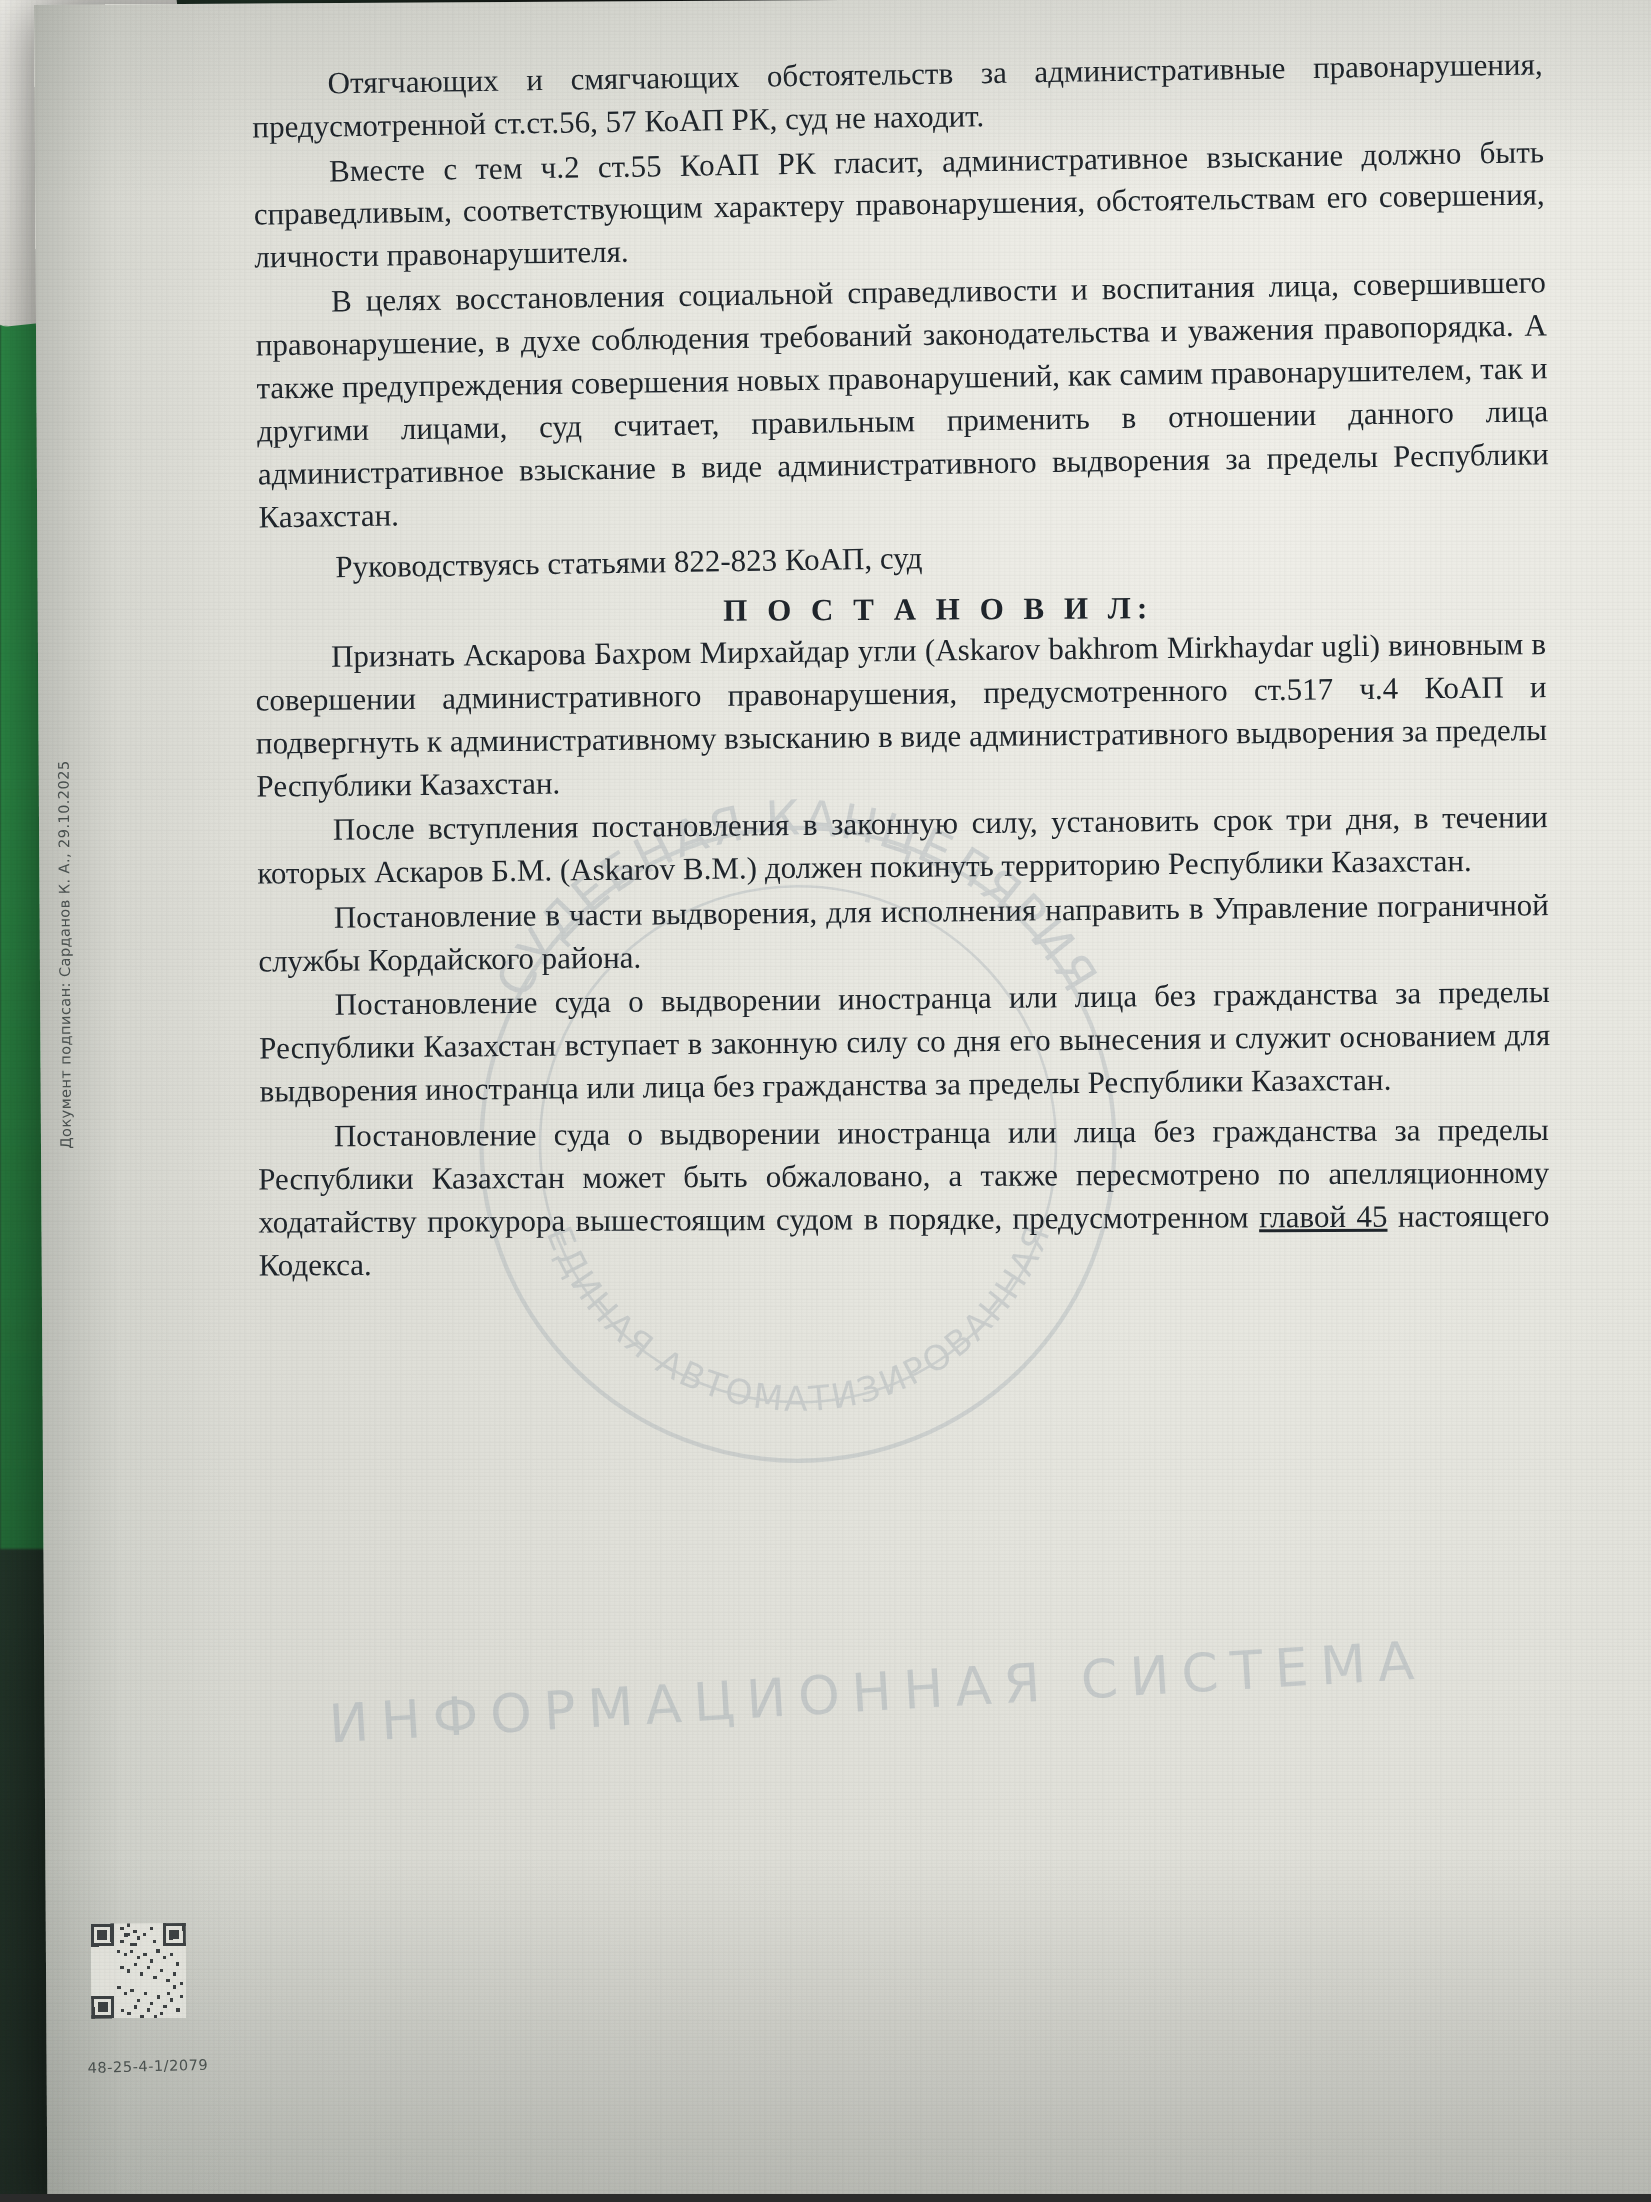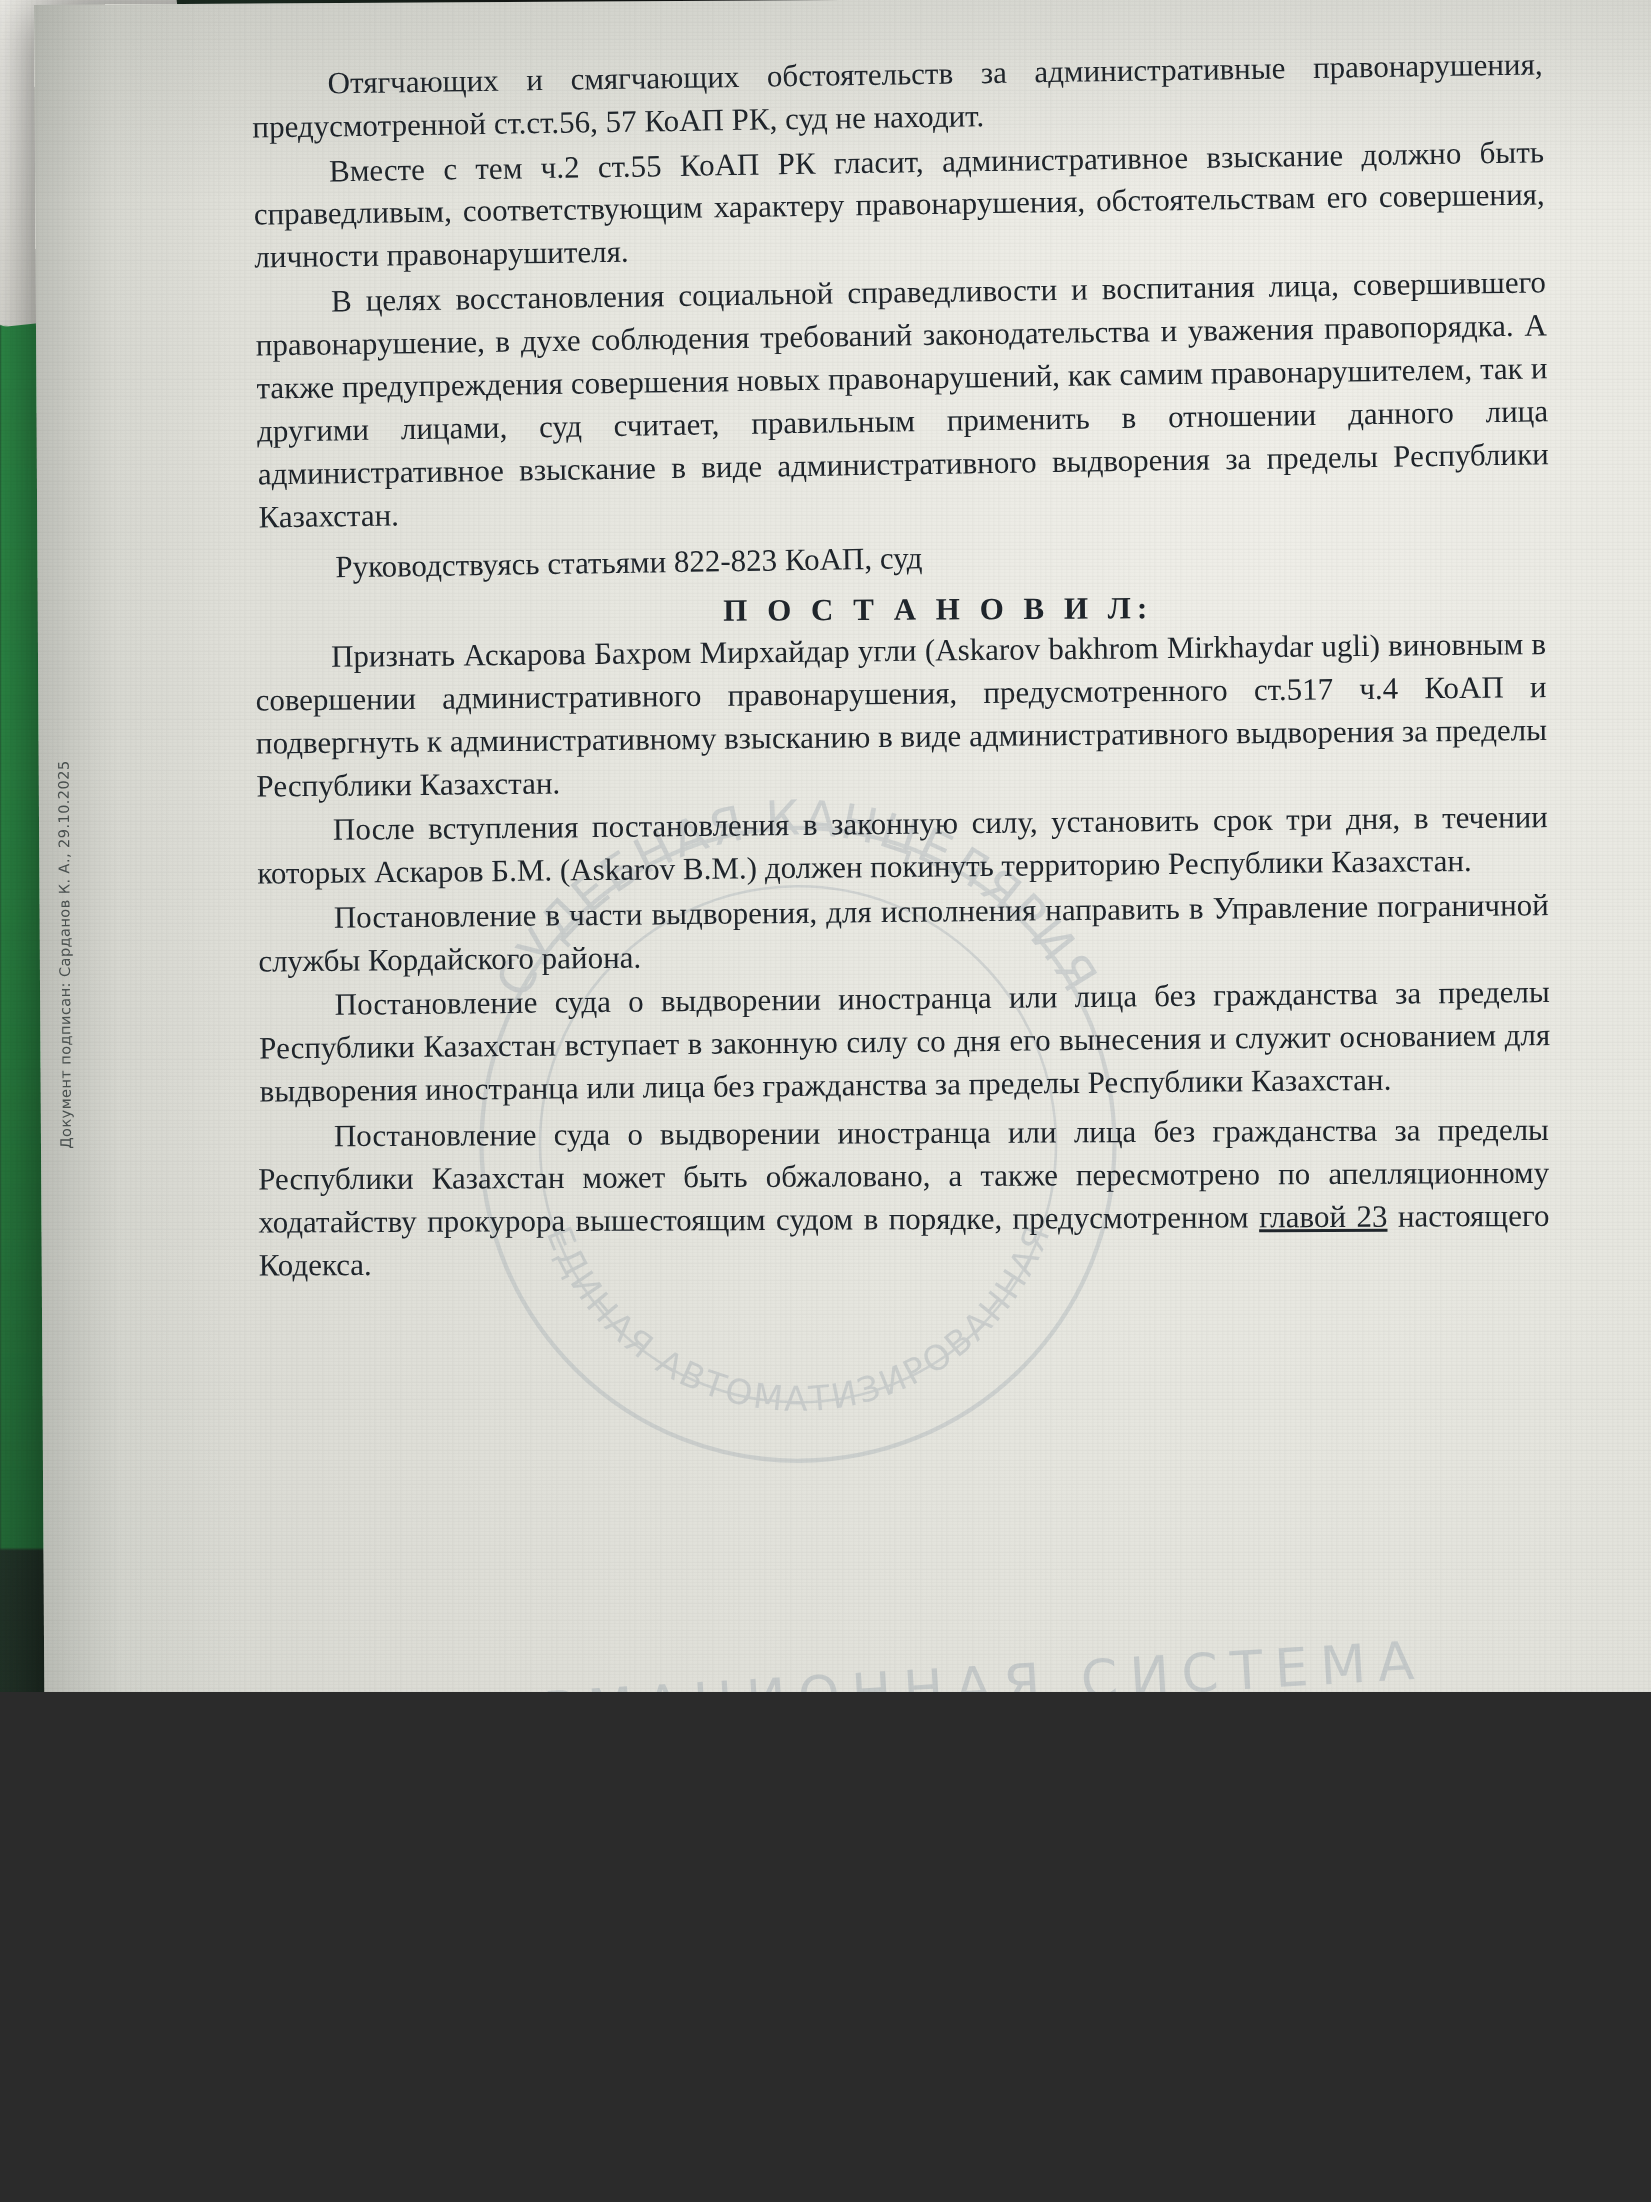--- a/index.html
+++ b/index.html
@@ -3,21 +3,21 @@
 <meta charset="utf-8">
 <style>
   html, body {
     margin: 0;
     padding: 0;
     background: #2b2b2b;
   }
   #page {
     position: relative;
     width: 1652px;
-    height: 1692px;
+    height: 2194px;
     overflow: hidden;
     background: #4d7c0f;
     font-family: "Liberation Serif", "DejaVu Serif", serif;
   }
 
   
   .desk {
     position: absolute;
     inset: 0;
     background: linear-gradient(100deg, #1d2a22 0%, #24382b 12%, #1a1f1c 26%, #16181a 45%, #101214 100%);
@@ -229,21 +229,21 @@
       <p class="heading">П О С Т А Н О В И Л:</p>
 
       <div class="blk2">
         <p>Признать Аскарова Бахром Мирхайдар угли (Askarov bakhrom Mirkhaydar ugli) виновным в совершении административного правонарушения, предусмотренного ст.517 ч.4 КоАП и подвергнуть к административному взысканию в виде административного выдворения за пределы Республики Казахстан.</p>
         <p class="gap-top">После вступления постановления в законную силу, установить срок три дня, в течении которых Аскаров Б.М. (Askarov B.M.) должен покинуть территорию Республики Казахстан.</p>
         <p class="gap-top">Постановление в части выдворения, для исполнения направить в Управление пограничной службы Кордайского района.</p>
         <p class="gap-top">Постановление суда о выдворении иностранца или лица без гражданства за пределы Республики Казахстан вступает в законную силу со дня его вынесения и служит основанием для выдворения иностранца или лица без гражданства за пределы Республики Казахстан.</p>
       </div>
 
       <div class="blk3">
-        <p class="gap-top"><span>Постановление суда о выдворении иностранца или лица без гражданства за пределы Республики Казахстан может быть обжаловано, а также пересмотрено по апелляционному ходатайству прокурора вышестоящим судом в порядке, предусмотренном </span><span class="uline">главой 23</span><span> настоящего Кодекса.</span></p>
+        <p class="gap-top"><span>Постановление суда о выдворении иностранца или лица без гражданства за пределы Республики Казахстан может быть обжаловано, а также пересмотрено по апелляционному ходатайству прокурора вышестоящим судом в порядке, предусмотренном </span><span class="uline">главой 45</span><span> настоящего Кодекса.</span></p>
       </div>
 
     </div>
 
     <div class="side-note">Документ подписан: Сарданов К. А., 29.10.2025</div>
 
     <div class="qr">
       <svg viewBox="0 0 29 29" shape-rendering="crispEdges">
         <rect width="29" height="29" fill="#e6e6df"></rect>
         <g fill="#2b3033">

